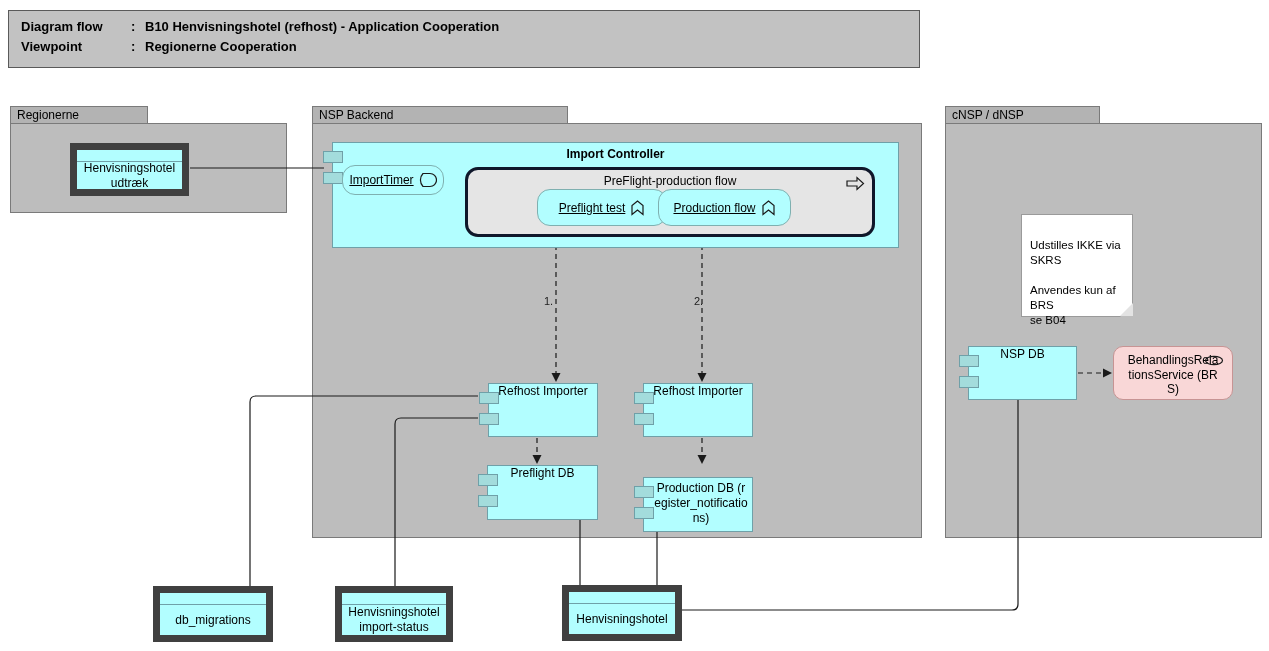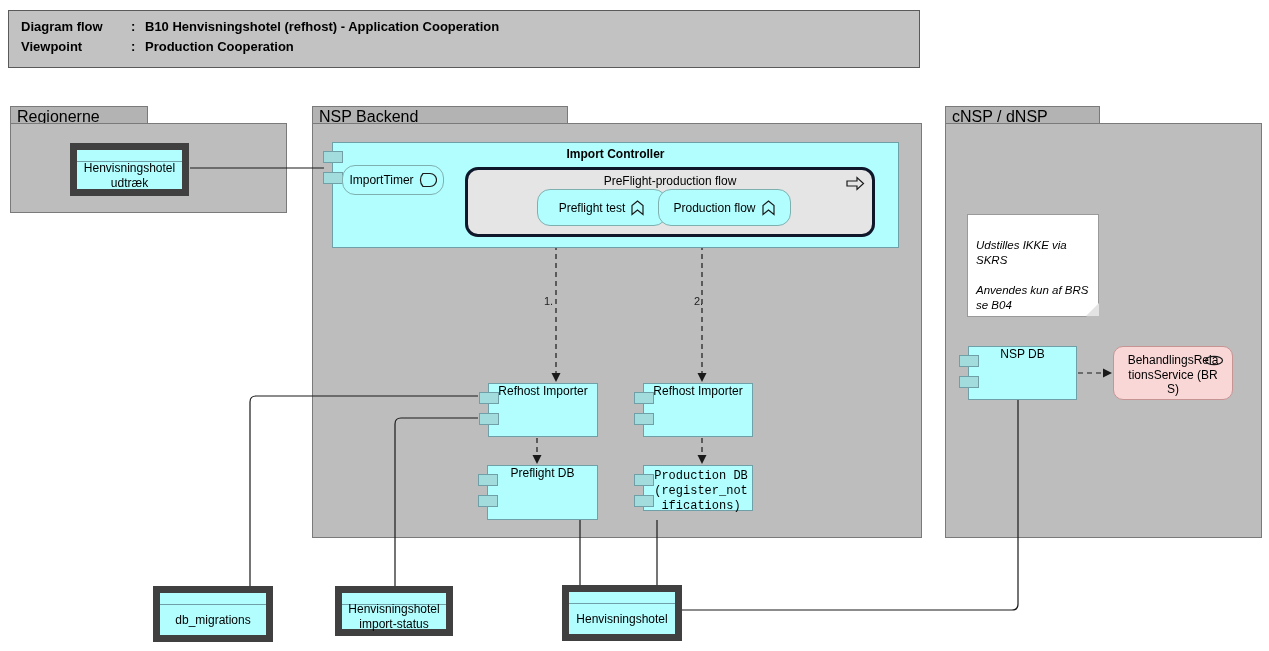--- a/index.html
+++ b/index.html
@@ -7,38 +7,38 @@
           font-family:"Liberation Sans", sans-serif;color:#000;overflow:hidden;}
 
   
   .title-block{position:absolute;left:8px;top:10px;width:912px;height:58px;
     background:#c2c2c2;border:1px solid #5a5a5a;box-sizing:border-box;
     font-size:13px;font-weight:bold;padding:6px 0 0 12px;}
   .title-row{display:grid;grid-template-columns:110px 14px auto;line-height:20px;}
 
   
   .grp-tab{position:absolute;background:#b3b3b3;border:1px solid #7a7a7a;border-bottom:none;
-    box-sizing:border-box;font-size:16px;padding:1px 0 0 6px;}
+    box-sizing:border-box;font-size:12px;padding:1px 0 0 6px;}
   .grp-body{position:absolute;background:#bdbdbd;border:1px solid #7a7a7a;box-sizing:border-box;}
 
   
   .node{position:absolute;box-sizing:border-box;font-size:12px;text-align:center;}
   .comp{background:#b2feff;border:1px solid #6fa0a8;}
   .comp .lbl{display:block;padding-top:0;}
   .ctab{position:absolute;left:-10px;width:20px;height:12px;background:#a3dcdc;
     border:1px solid #6fa0a8;box-sizing:border-box;}
   .ctab.t1{top:8px;} .ctab.t2{top:29px;}
 
   .dataobj{background:#b2feff;border:7px solid #404040;}
   .dataobj .band{height:11px;border-bottom:1px solid #6fa0a8;}
   .dataobj .lbl{display:flex;align-items:center;justify-content:center;
     height:calc(100% - 12px);padding:0 4px;line-height:1.25;}
 
   .rounded{background:#b2feff;border:1px solid #7fb0b0;border-radius:13px;}
-  .rounded .inner{display:flex;align-items:center;justify-content:center;gap:5px;height:100%;}
+  .rounded .inner{display:flex;align-items:center;justify-content:center;gap:5px;height:100%;text-decoration:underline;}
 
   .flowbox{background:#e5e5e5;border:3px solid #0f172a;border-radius:13px;padding-left:24px;}
   .flowbox .flbl{position:absolute;left:0;right:0;top:4px;}
   .icon-tr{position:absolute;right:7px;top:6px;}
 
   .bigcomp{background:#b2feff;border:1px solid #6fa0a8;}
   .bigcomp .lbl{display:block;padding-top:4px;font-weight:bold;}
 
   .brs{background:#f9d7d7;border:1px solid #c79494;border-radius:10px;}
   .brs .lbl{display:block;margin:6px auto 0;width:94px;word-break:break-all;line-height:1.22;}
@@ -64,21 +64,21 @@
 
   <div class="title-block">
     <div class="title-row">
       <span>Diagram flow</span>
       <span>:</span>
       <span>B10 Henvisningshotel (refhost) - Application Cooperation</span>
     </div>
     <div class="title-row">
       <span>Viewpoint</span>
       <span>:</span>
-      <span>Production Cooperation</span>
+      <span>Regionerne Cooperation</span>
     </div>
   </div>
 
   <div class="grp-tab" style="left:10px;top:106px;width:138px;height:17px;">Regionerne</div>
   <div class="grp-body" style="left:10px;top:123px;width:277px;height:90px;"></div>
 
   <div class="grp-tab" style="left:312px;top:106px;width:256px;height:17px;">NSP Backend</div>
   <div class="grp-body" style="left:312px;top:123px;width:610px;height:415px;"></div>
 
   <div class="grp-tab" style="left:945px;top:106px;width:155px;height:17px;">cNSP / dNSP</div>
@@ -166,27 +166,27 @@
     <span class="ctab t2"></span>
     <span class="lbl">Refhost Importer</span>
   </div>
 
   <div class="node comp" style="left:487px;top:465px;width:111px;height:55px;">
     <span class="ctab t1"></span>
     <span class="ctab t2"></span>
     <span class="lbl">Preflight DB</span>
   </div>
 
-  <div class="node comp" style="left:643px;top:465px;width:110px;height:46px;font-family:Liberation Mono, monospace;">
+  <div class="node comp" style="left:643px;top:477px;width:110px;height:55px;">
     <span class="ctab t1"></span>
     <span class="ctab t2"></span>
     <span class="lbl breakall wrap2" style="padding:3px 4px 0 10px;">Production DB (register_notifications)</span>
   </div>
 
-  <div class="note" style="left:967px;top:214px;width:132px;height:103px;font-style:italic;">
+  <div class="note" style="left:1021px;top:214px;width:112px;height:103px;">
     <span>Udstilles IKKE via SKRS
 
 Anvendes kun af BRS
 se B04</span>
     <span class="fold-bg"></span>
     <span class="fold2"></span>
   </div>
 
   <div class="node comp" style="left:968px;top:346px;width:109px;height:54px;">
     <span class="ctab t1"></span>
@@ -199,21 +199,21 @@
     <svg class="icon-tr" width="20" height="11" viewBox="0 0 20 11">
       <ellipse cx="10" cy="5.5" rx="8.5" ry="4.2" fill="none" stroke="#1a1a1a" stroke-width="1.2"></ellipse>
     </svg>
   </div>
 
   <div class="node dataobj" style="left:153px;top:586px;width:120px;height:56px;">
     <div class="band"></div>
     <span class="lbl">db_migrations</span>
   </div>
 
-  <div class="node dataobj" style="left:335px;top:586px;width:118px;height:50px;">
+  <div class="node dataobj" style="left:335px;top:586px;width:118px;height:56px;">
     <div class="band"></div>
     <span class="lbl wrap2">Henvisningshotel import-status</span>
   </div>
 
   <div class="node dataobj" style="left:562px;top:585px;width:120px;height:56px;">
     <div class="band"></div>
     <span class="lbl">Henvisningshotel</span>
   </div>
 
 </div>

